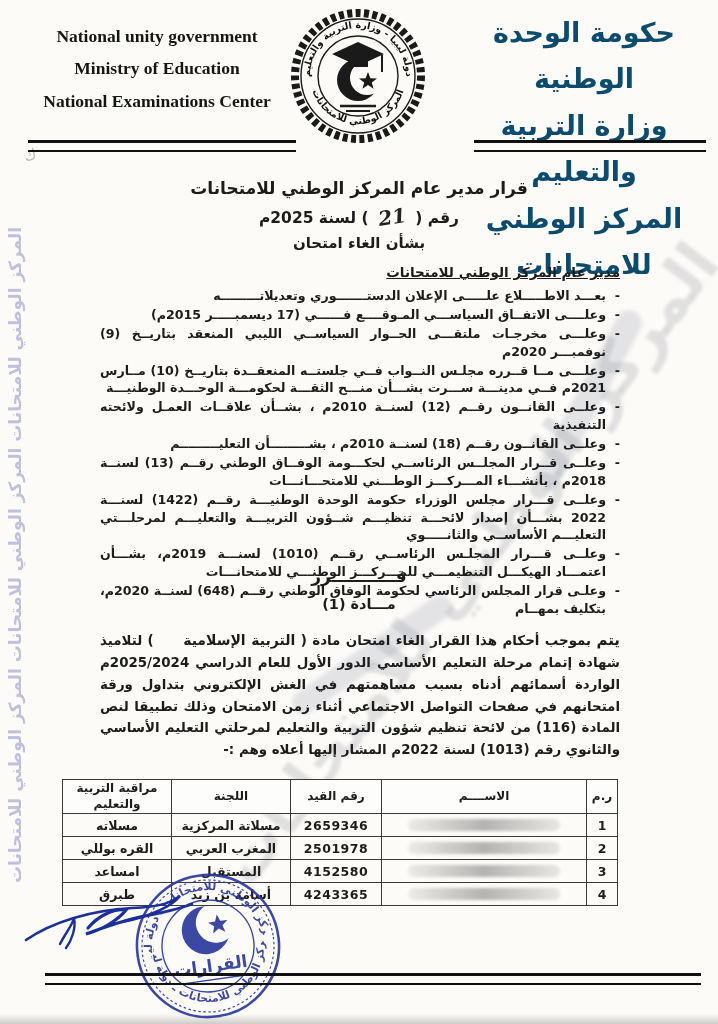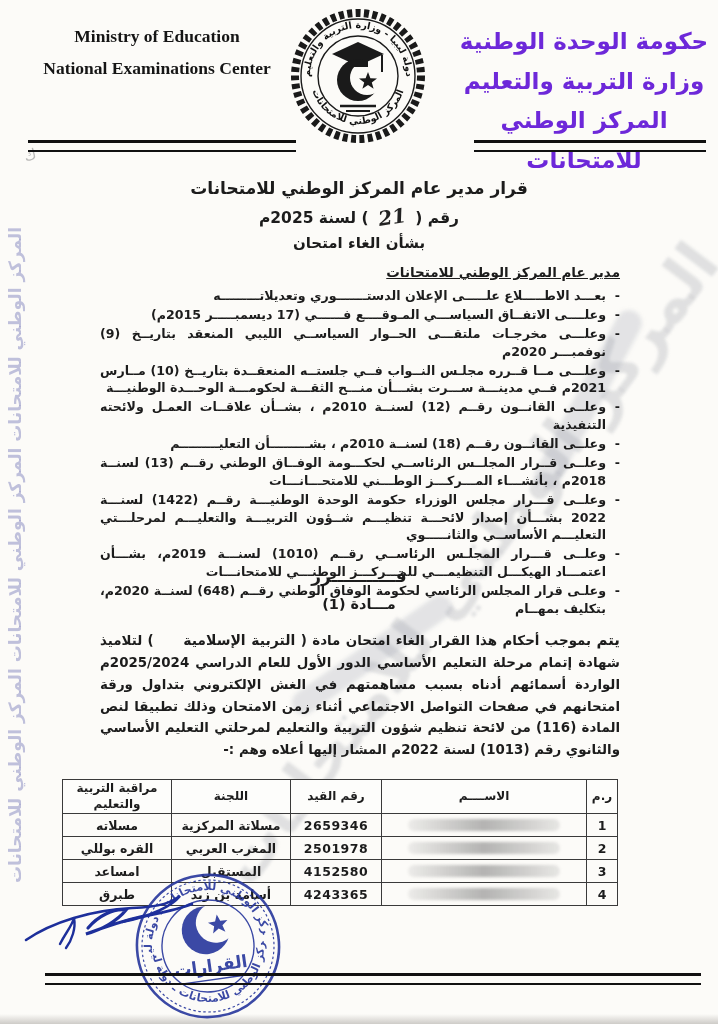--- a/index.html
+++ b/index.html
@@ -25,22 +25,22 @@
   .diag-bar{position:absolute;background:rgba(150,155,170,.25);border-radius:14px;filter:blur(2px);pointer-events:none;}
   .pencil{position:absolute;color:rgba(120,120,120,.5);font-size:15px;transform:rotate(-15deg);}
   .scan-bottom{position:absolute;left:0;bottom:0;width:100%;height:10px;background:linear-gradient(0deg,rgba(120,115,110,.35),rgba(120,115,110,0));}
   
   .hdr-en{
     position:absolute;left:28px;top:20px;width:258px;text-align:center;
     font-family:"Liberation Serif",serif;font-weight:bold;font-size:17.5px;
     line-height:1.85;color:#151515;direction:ltr;
   }
   .hdr-ar{
-    position:absolute;right:6px;top:22px;width:256px;text-align:center;
-    font-weight:bold;font-size:23px;line-height:1.72;color:#6d28d9;
+    position:absolute;right:6px;top:10px;width:256px;text-align:center;
+    font-weight:bold;font-size:27px;line-height:1.72;color:#0c4a6e;
   }
   .seal{position:absolute;left:288px;top:6px;}
   .rule{position:absolute;height:7px;border-top:3px solid #111;border-bottom:2px solid #111;}
   .rule-left{left:28px;top:140px;width:268px;}
   .rule-right{left:474px;top:140px;width:232px;}
   .rule-footer{left:45px;top:973px;width:656px;}
   
   .doc{direction:rtl;}
   .title-block{position:absolute;top:178px;left:0;width:100%;text-align:center;font-weight:bold;}
   .title-line1{font-size:17px;}
@@ -106,20 +106,21 @@
 <div class="page doc">
 
   <div class="side-wm">المركز الوطني للامتحانات   المركز الوطني للامتحانات   المركز الوطني للامتحانات</div>
   <div class="diag-wm">المركز الوطني للامتحانات</div>
   <div class="diag-bar" style="left:575px;top:300px;width:26px;height:200px;transform:rotate(28deg);"></div>
   <div class="diag-bar" style="left:360px;top:560px;width:24px;height:190px;transform:rotate(55deg);"></div>
   <div class="pencil" style="left:24px;top:146px;">ك</div>
   <div class="scan-bottom"></div>
 
   <div class="hdr-en">
+    <div>National unity government</div>
     <div>Ministry of Education</div>
     <div>National Examinations Center</div>
   </div>
 
   <div class="hdr-ar">
     <div>حكومة الوحدة الوطنية</div>
     <div>وزارة التربية والتعليم</div>
     <div>المركز الوطني للامتحانات</div>
   </div>
 

